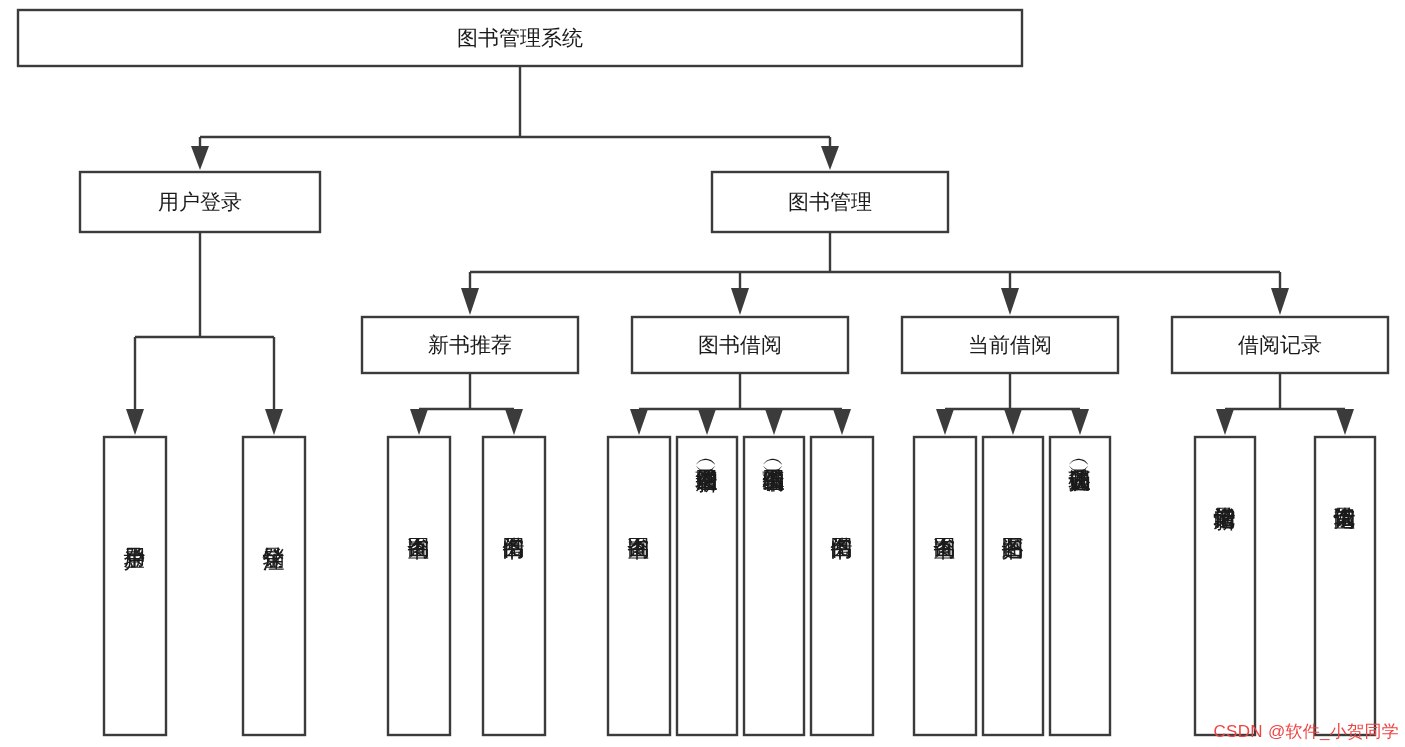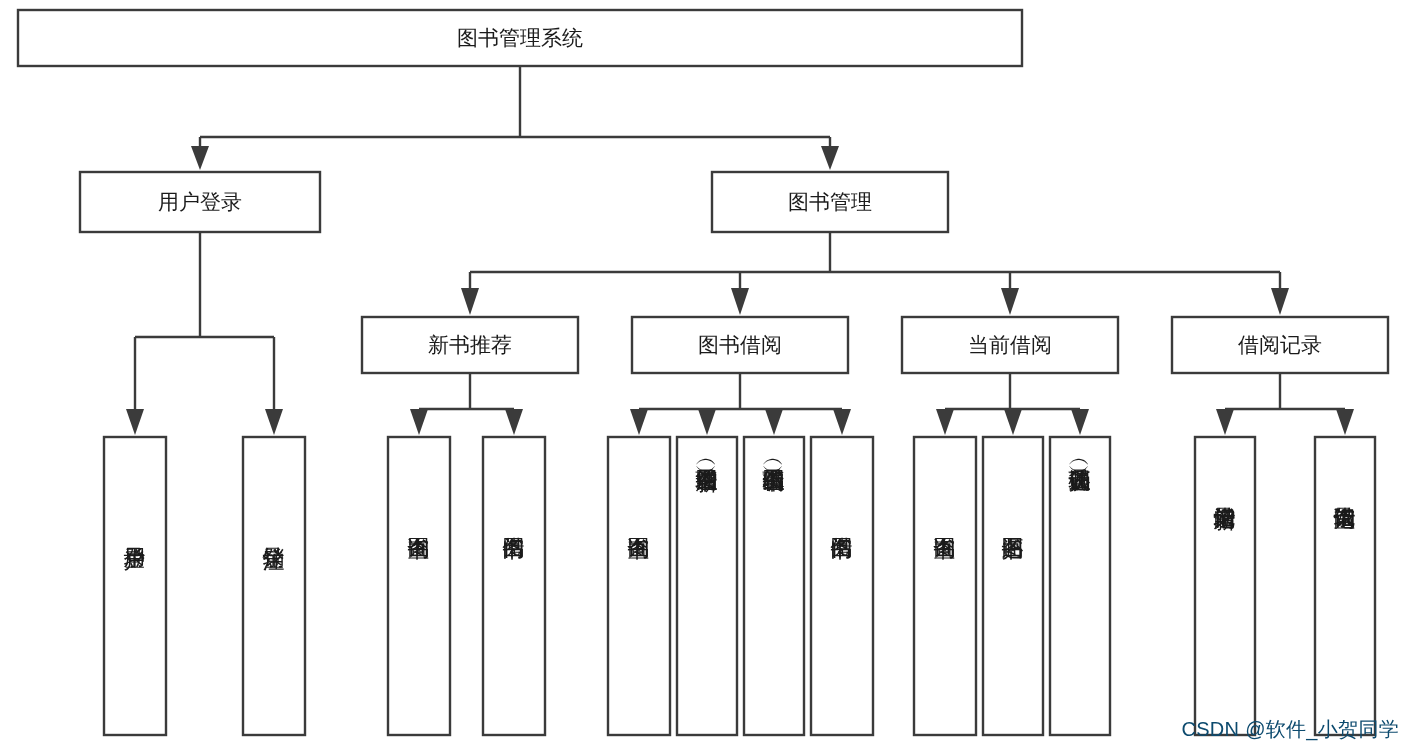--- a/index.html
+++ b/index.html
@@ -47,22 +47,22 @@
     fill: #1b1b1b;
     font-family: "Liberation Sans", "DejaVu Sans", sans-serif;
     font-size: 22px;
     text-anchor: middle;
   }
   .watermark {
     position: absolute;
     right: 6px;
     bottom: 4px;
     font-family: "Liberation Sans", "DejaVu Sans", sans-serif;
-    font-size: 20px;
-    color: #0c4a6e;
+    font-size: 17px;
+    color: #ef4444;
     letter-spacing: 0.3px;
     white-space: nowrap;
     pointer-events: none;
   }
 </style>
 </head>
 <body>
 
 <svg id="diagram" viewBox="0 0 1405 747" xmlns="http://www.w3.org/2000/svg">
 

